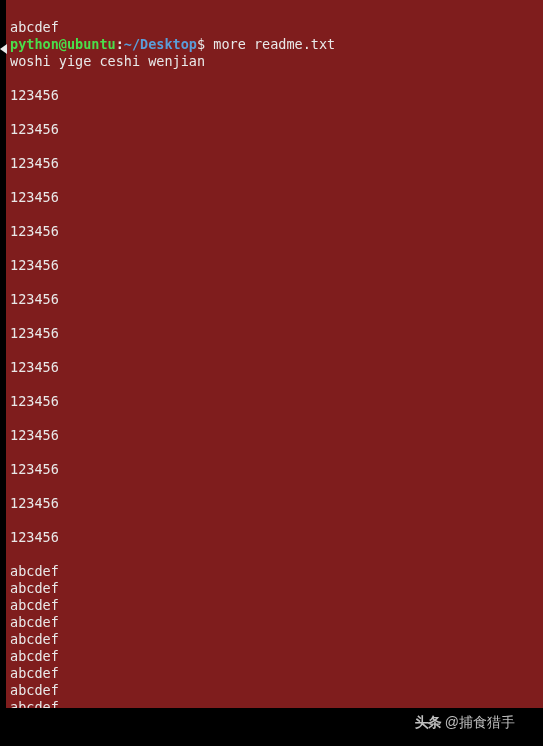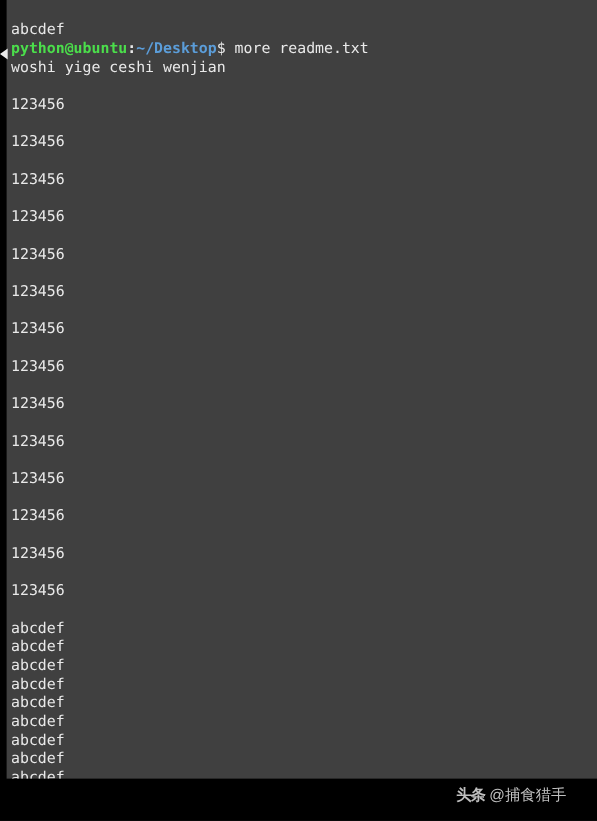--- a/index.html
+++ b/index.html
@@ -10,21 +10,21 @@
     body {
       background: #000;
       width: 543px;
       height: 746px;
       overflow: hidden;
       font-family: 'DejaVu Sans Mono', 'Ubuntu Mono', monospace;
       font-size: 13.5px;
       position: relative;
     }
     .terminal {
-      background: #404040;
+      background: #7f1d1d;
       color: #e9e9e9;
       width: 537px;
       height: 708px;
       margin-left: 6px;
       padding: 2px 4px;
       line-height: 17px;
       white-space: pre;
       overflow: hidden;
       position: relative;
     }

